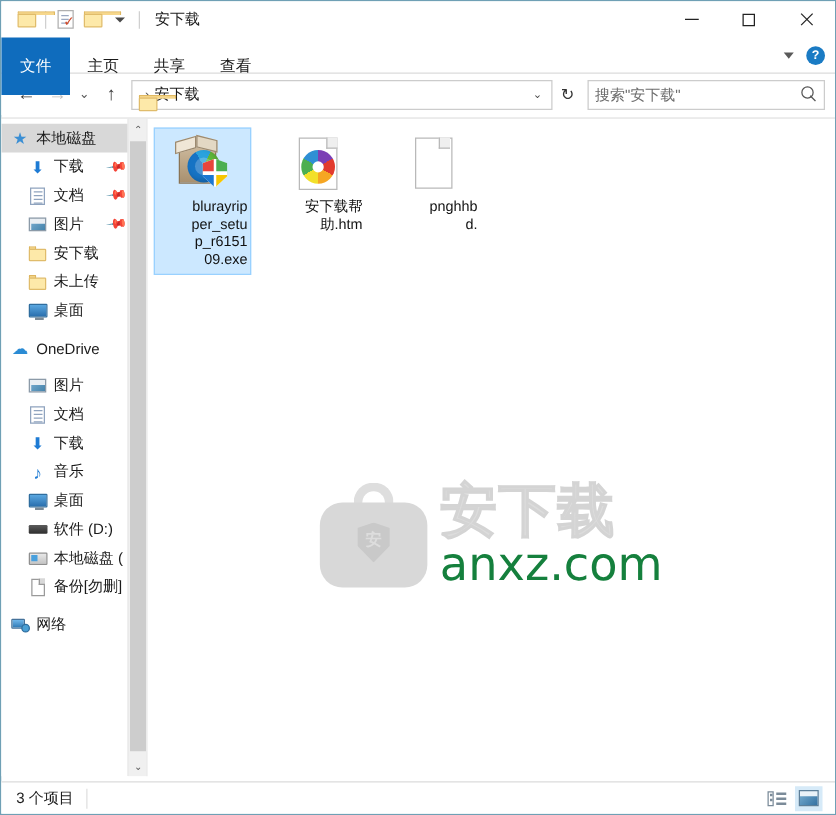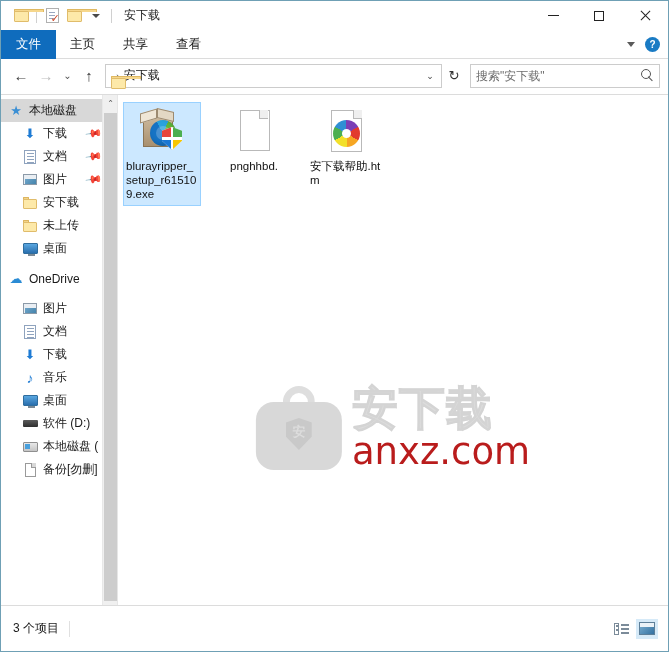--- a/index.html
+++ b/index.html
@@ -81,21 +81,21 @@
   .glyph-close::after  { transform: rotate(-45deg); }
 
   
   #ribbon {
     height: 29px; background: #ffffff; display: flex; align-items: stretch;
     border-bottom: 1px solid #dcdcdc; position: relative;
   }
   .tab {
     display: flex; align-items: center; justify-content: center;
     font-size: 12.5px; color: #1a1a1a; padding: 0 14px; cursor: default;
-    height: 29px;
+    height: 46px;
   }
   .tab.file { background: #0f6cbd; color: #ffffff; padding: 0 15px; }
   #ribbon-right { margin-left: auto; display: flex; align-items: center; padding-right: 8px; gap: 10px; }
   .chev-dn {
     width: 0;height:0;border-left:4px solid transparent;border-right:4px solid transparent;
     border-top: 5px solid #5a5a5a;
   }
   .help-ico {
     width: 15px; height: 15px; border-radius: 50%; background: #1a7bc4;
     color: #fff; font-size: 10px; font-weight: bold; line-height: 15px; text-align: center;
@@ -263,40 +263,40 @@
     clip-path: polygon(50% 0%, 100% 14%, 100% 58%, 50% 100%, 0% 58%, 0% 14%);
     display:flex; align-items:center; justify-content:center;
     color:#dddddd; font-size: 13px; font-weight: bold; padding-bottom: 4px;
   }
   .wm-text { display:flex; flex-direction:column; line-height:1; }
   .wm-cn {
     font-size: 46px; font-weight: bold; color: #dcdcdc; letter-spacing: 1px;
     -webkit-text-stroke: 1px #d4d4d4;
   }
   .wm-en {
-    font-size: 37px; color: #b91c1c; letter-spacing: 0px; margin-top: 2px;
+    font-size: 37px; color: #15803d; letter-spacing: 0px; margin-top: 2px;
     font-family: "DejaVu Sans", sans-serif;
   }
 
   #filegrid {
     position: relative; padding: 7px 0 0 5px; display: flex; flex-wrap: wrap;
     align-content: flex-start;
   }
   .file-item {
     width: 78px; margin-right: 14px; padding: 4px 2px 4px 2px;
     display: flex; flex-direction: column; align-items: center;
     border: 1px solid transparent;
   }
   .file-item.selected {
     background: #cce8ff; border: 1px solid #99d1ff;
   }
   .file-icon { width: 48px; height: 48px; position: relative; margin-bottom: 4px; }
   .file-name {
-    font-size: 11.5px; color: #111; text-align: left; line-height: 14px;
-    word-break: break-all; max-width: 72px;
+    font-size: 11.5px; color: #111; text-align: right; line-height: 14px;
+    word-break: break-all; max-width: 72px; margin-left: 25px;
   }
 
   
   .ic-box .crate {
     position:absolute; left:5px; top:10px; width:30px; height:30px;
     background: linear-gradient(#cbb79a,#a8906f);
     border: 1px solid #8a7455;
   }
   .ic-box .flapL {
     position:absolute; left:2px; top:4px; width:17px; height:10px;
@@ -360,21 +360,21 @@
       #4caf50 240deg 300deg,
       #2f8fd4 300deg 360deg);
   }
   .ic-htm .wheel::after{
     content:""; position:absolute; left:9px; top:9px; width:9px;height:9px;border-radius:50%;
     background:#ffffff;
   }
 
   
   #statusbar {
-    position:absolute; left:0; right:0; bottom:0; height:46px;
+    position:absolute; left:0; right:0; bottom:0; height:26px;
     background:#ffffff; border-top:1px solid #dcdcdc;
     display:flex; align-items:center; padding: 0 6px;
   }
   #status-text { font-size: 12px; color: #1a1a1a; padding-left: 6px; }
   #status-sep { width:1px; height:16px; background:#e0e0e0; margin-left:10px; }
   #view-btns { margin-left:auto; display:flex; align-items:center; gap:4px; padding-right:4px; }
   .vbtn { width:22px; height:20px; display:flex; align-items:center; justify-content:center; }
   .vbtn.active { background:#d6eaf8; }
   .v-details { position:relative; width:15px;height:12px; }
   .v-details .col{position:absolute;left:0;top:0;width:5px;height:12px;border:1px solid #7b8b99;}
@@ -568,20 +568,29 @@
             </span>
             <span>本地磁盘 (</span>
           </div>
           <div class="nav-row indent">
             <span class="ico">
               <span class="i-file"></span>
             </span>
             <span>备份[勿删]</span>
           </div>
           <div class="gap"></div>
+          <div class="nav-row">
+            <span class="ico">
+              <span class="i-net">
+                <span class="mon"></span>
+                <span class="glb"></span>
+              </span>
+            </span>
+            <span>网络</span>
+          </div>
         </div>
 
       <div id="sb-scroll">
         <div class="arw">⌃</div>
         <div id="sb-thumb"></div>
         <div class="arw bot">⌄</div>
       </div>
     </div>
 
     <div id="content">
@@ -604,26 +613,26 @@
                   <span class="q q1"></span>
                   <span class="q q2"></span>
                   <span class="q q3"></span>
                   <span class="q q4"></span>
                   <span class="cross-v"></span>
                   <span class="cross-h"></span>
                 </span></span></span>
             <span class="file-name">blurayripper_setup_r615109.exe</span>
           </div>
           <div class="file-item">
+            <span class="file-icon"><span class="ic-htm"><span class="page"></span><span class="fold"></span><span class="wheel"></span></span></span>
+            <span class="file-name">安下载帮助.htm</span>
+          </div>
+          <div class="file-item">
             <span class="file-icon"><span class="ic-doc"><span class="page"></span><span class="fold"></span></span></span>
             <span class="file-name">pnghhbd.</span>
-          </div>
-          <div class="file-item">
-            <span class="file-icon"><span class="ic-htm"><span class="page"></span><span class="fold"></span><span class="wheel"></span></span></span>
-            <span class="file-name">安下载帮助.htm</span>
           </div>
         </div>
     </div>
   </div>
 
   <div id="statusbar">
     <div id="status-text">3 个项目</div>
     <div id="status-sep"></div>
     <div id="view-btns">
       <div class="vbtn">

